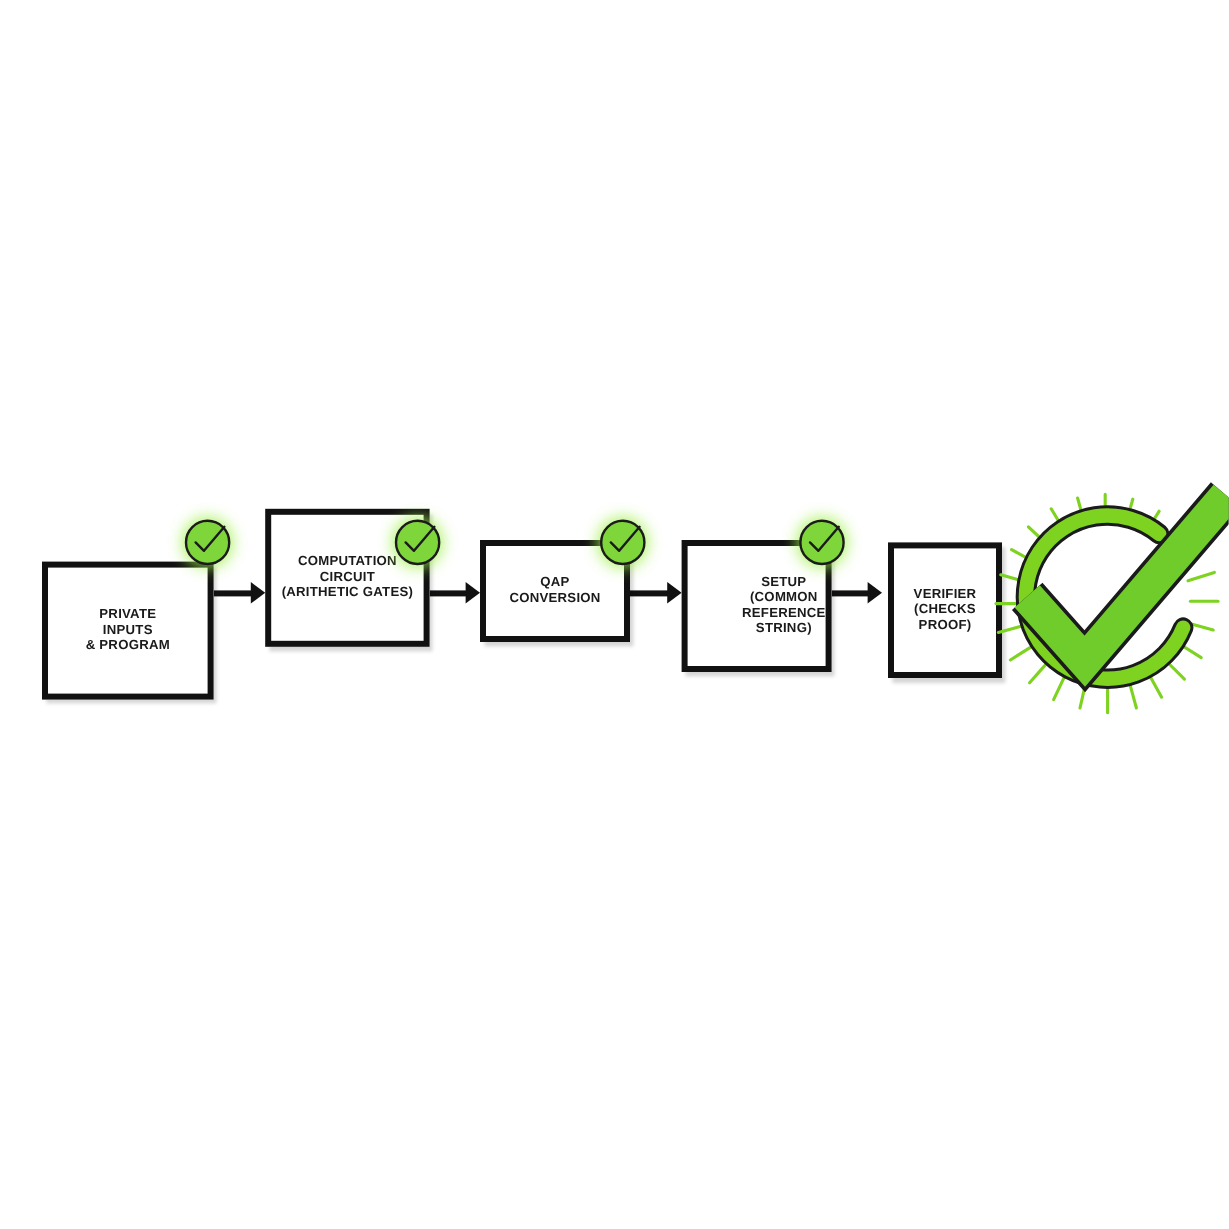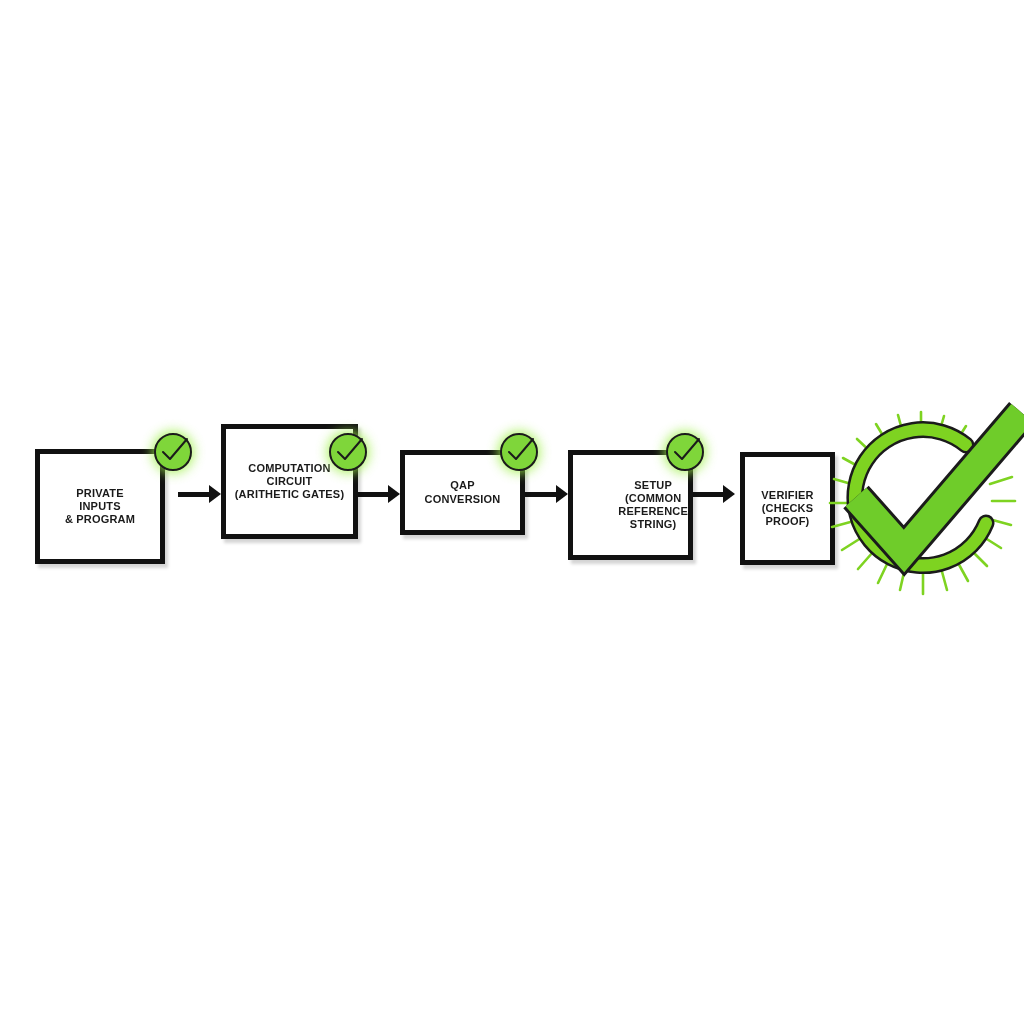--- a/index.html
+++ b/index.html
@@ -109,21 +109,21 @@
   </div>
   <div class="arrow" style="left:525px; top:481px; width:43px;">
     <div class="shaft"></div>
     <div class="head"></div>
   </div>
   <div class="arrow" style="left:693px; top:481px; width:42px;">
     <div class="shaft"></div>
     <div class="head"></div>
   </div>
 
-  <div class="node" style="left:35px; top:449px; width:130px; height:115px;">
+  <div class="node" style="left:35px; top:468px; width:143px; height:115px;">
     <div class="node-label">PRIVATE
 INPUTS
 &amp; PROGRAM</div>
   </div>
 
   <div class="node" style="left:221px; top:424px; width:137px; height:115px;">
     <div class="node-label">COMPUTATION
 CIRCUIT
 (ARITHETIC GATES)</div>
   </div>

